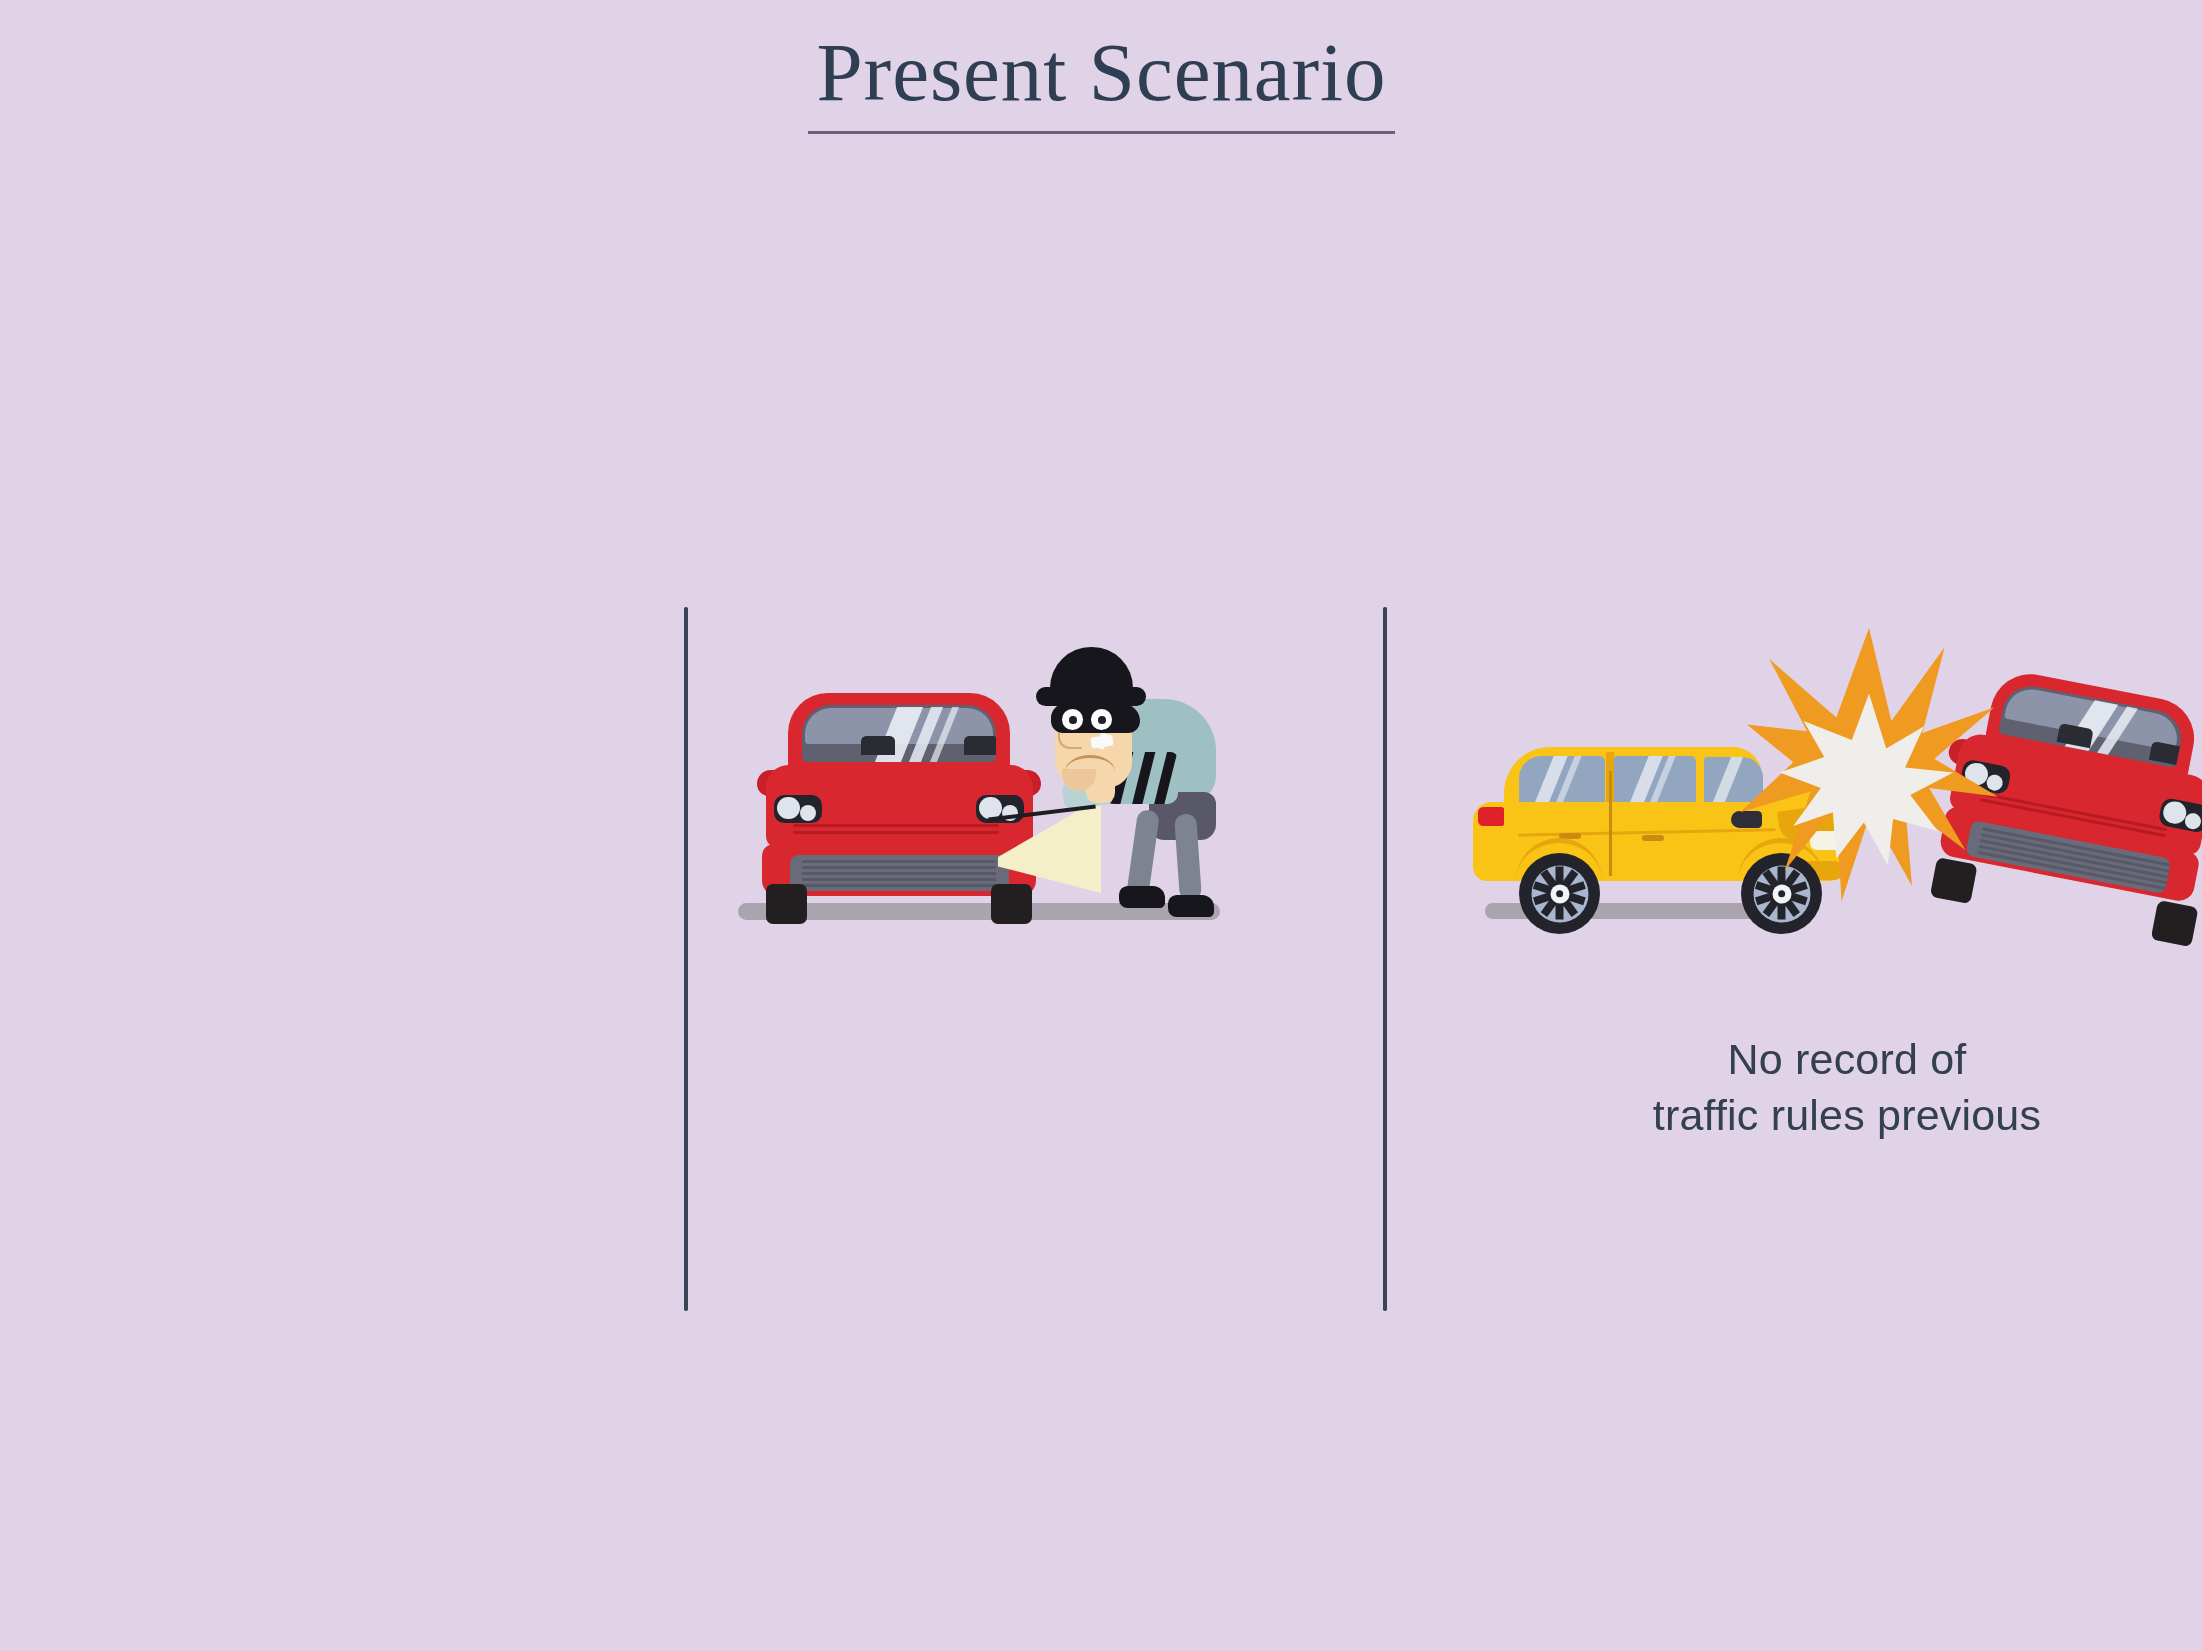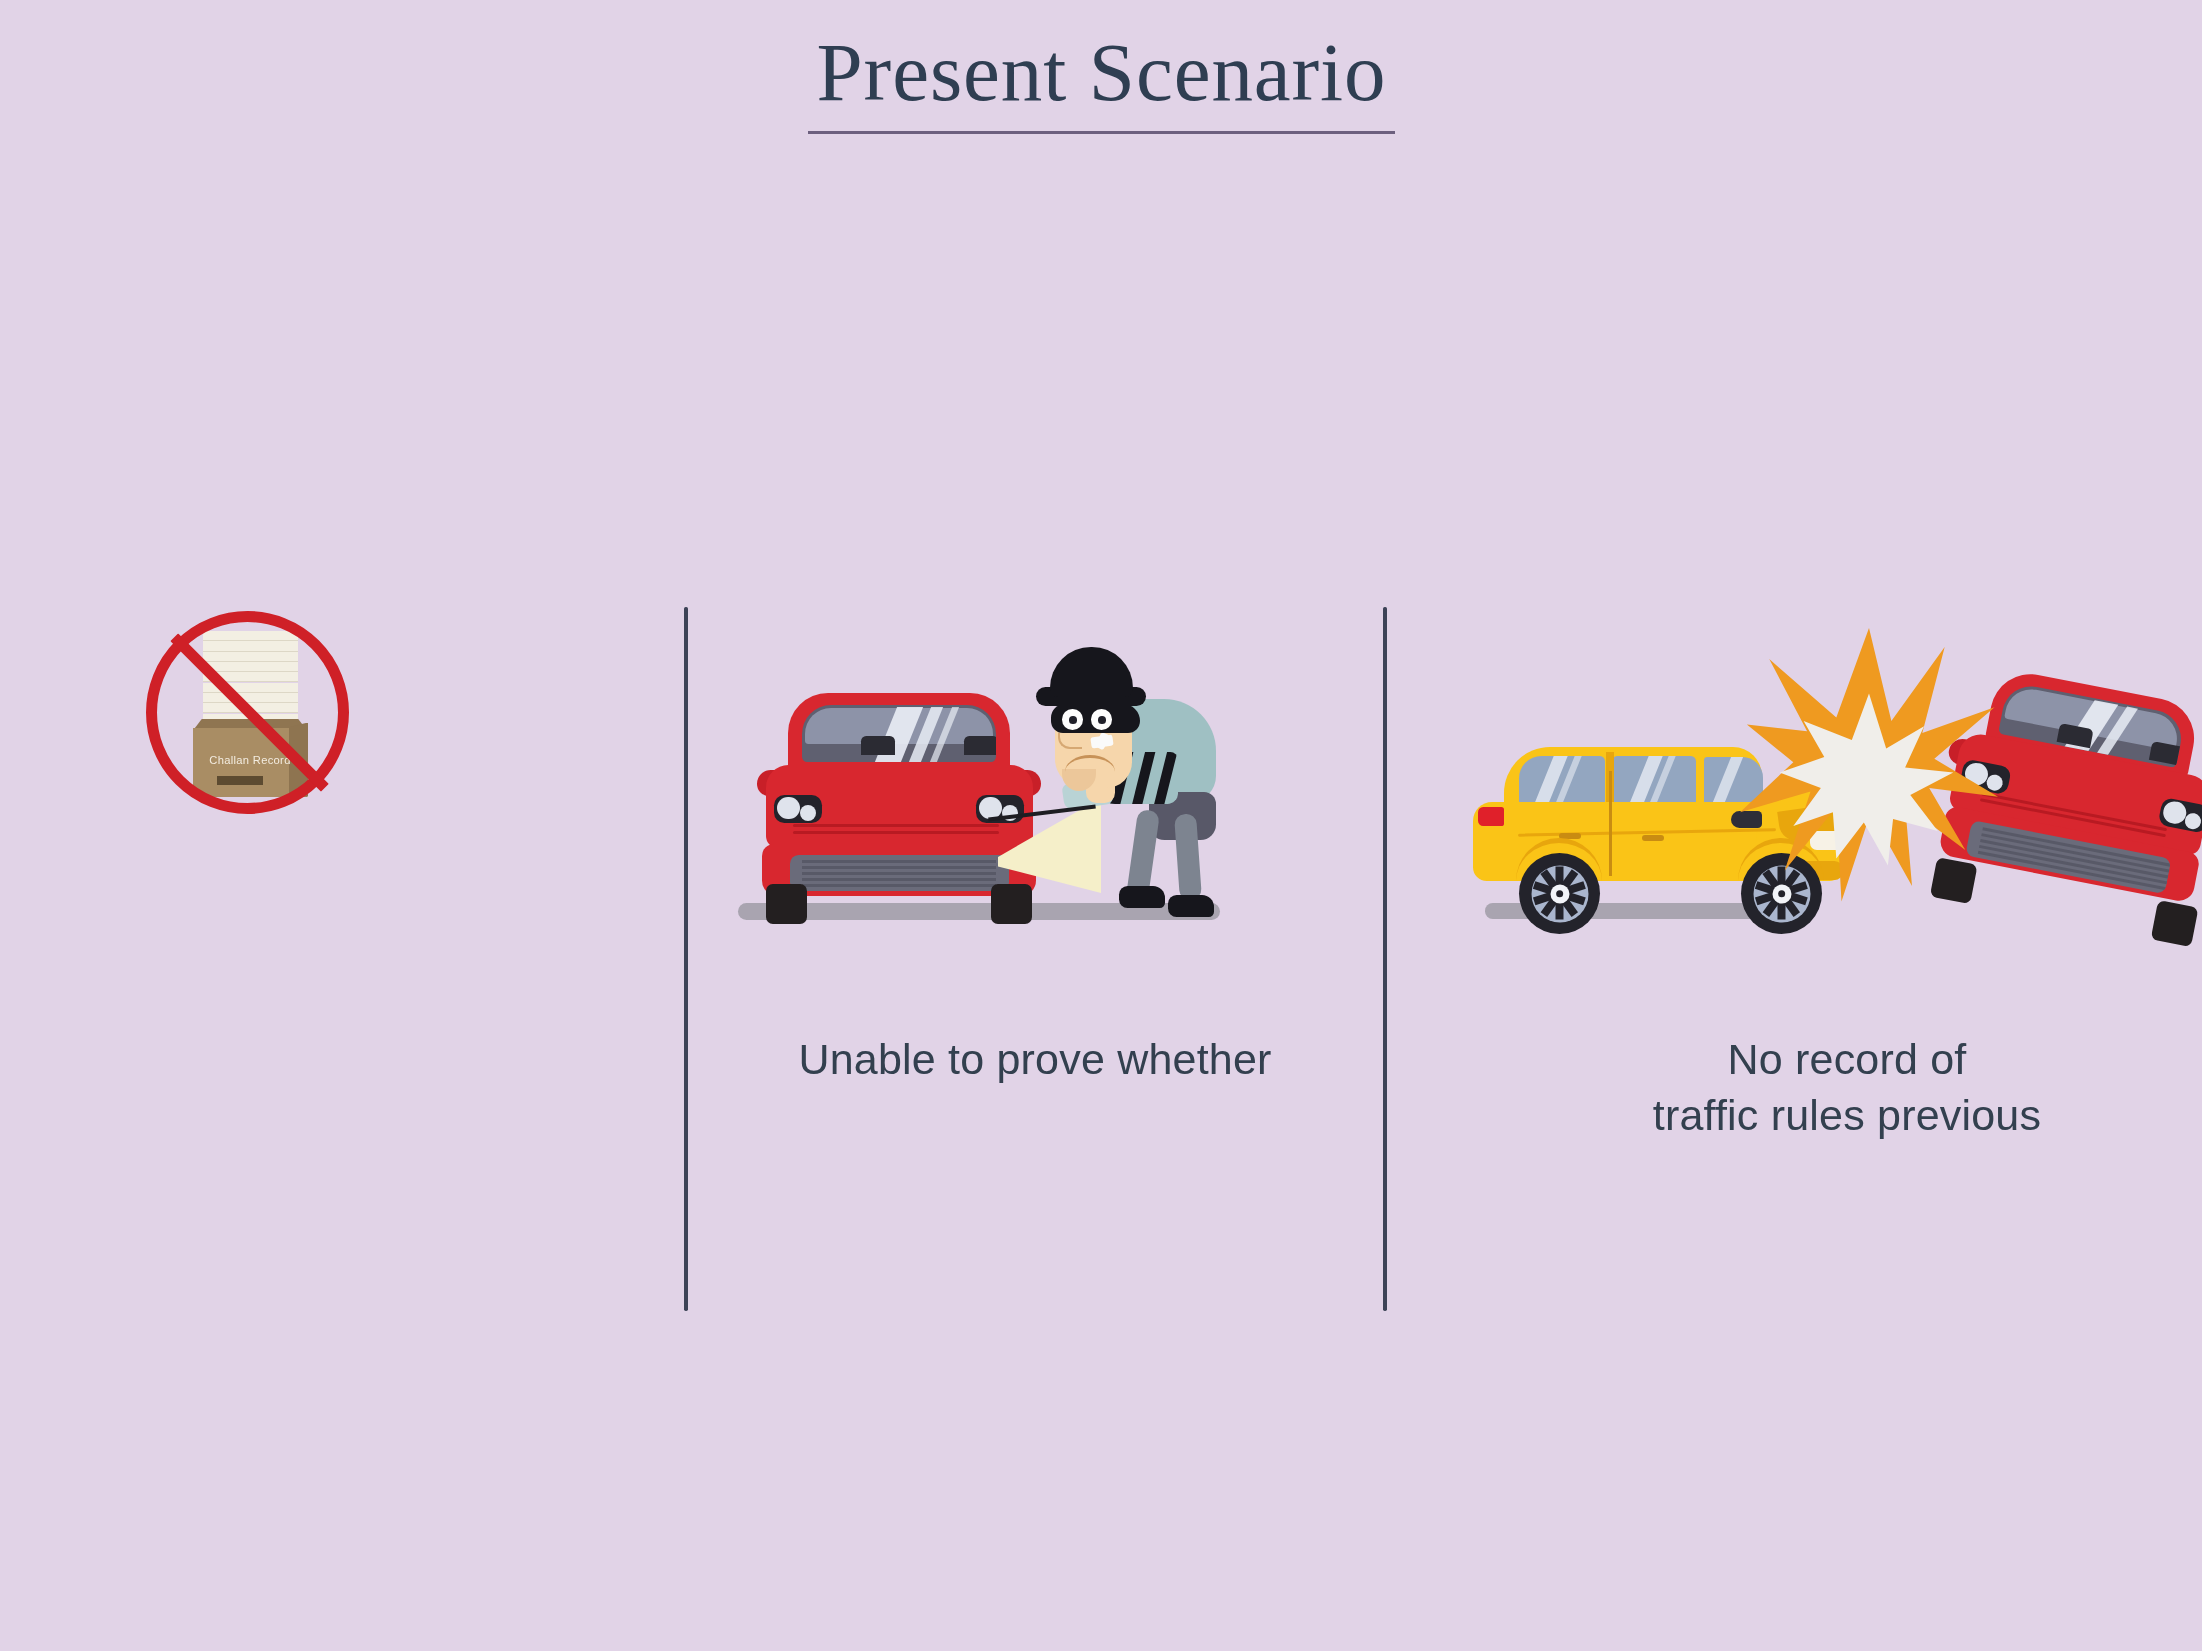--- a/index.html
+++ b/index.html
@@ -584,46 +584,20 @@
 <body>
 
 <div class="title-wrap">
   <div class="title">Present Scenario</div>
 </div>
 
 <div class="divider d1"></div>
 <div class="divider d2"></div>
 
 <div class="panel panel-1">
-  <div class="art">
-    <div class="no-record">
-
-      <div class="stack">
-        <div class="sheet" style="top:0px;"></div>
-        <div class="sheet" style="top:10.3px;"></div>
-        <div class="sheet" style="top:20.6px;"></div>
-        <div class="sheet" style="top:31px;"></div>
-        <div class="sheet" style="top:41px;"></div>
-        <div class="sheet" style="top:52px;"></div>
-        <div class="sheet" style="top:62px;"></div>
-        <div class="sheet" style="top:72px;"></div>
-        <div class="sheet" style="top:83px;"></div>
-        <div class="sheet" style="top:93px;"></div>
-      </div>
-
-      <div class="rec-box-top"></div>
-      <div class="rec-box"></div>
-      <div class="rec-box-side"></div>
-      <div class="rec-box-label">Challan Record</div>
-      <div class="rec-box-slot"></div>
-
-      <div class="ban-ring"></div>
-      <div class="ban-slash"></div>
-    </div>
-  </div>
 </div>
 
 <div class="panel panel-2">
   <div class="art">
     <div class="scene2">
       <div class="ground2"></div>
 
       <div class="beam"></div>
 
       <div class="carf">
@@ -696,21 +670,20 @@
         <div class="th-eye a"></div>
         <div class="th-eye b"></div>
         <div class="th-pupil a"></div>
         <div class="th-pupil b"></div>
         <div class="th-hat-brim"></div>
         <div class="th-hat-crown"></div>
       </div>
     </div>
   </div>
   <div class="caption">
-    <span class="ln">Unable to prove whether</span>
   </div>
 </div>
 
 <div class="panel panel-3">
   <div class="art">
     <div class="scene3">
       <div class="ground3"></div>
 
       <div class="ycar">
         <div class="ycar-upper"></div>

